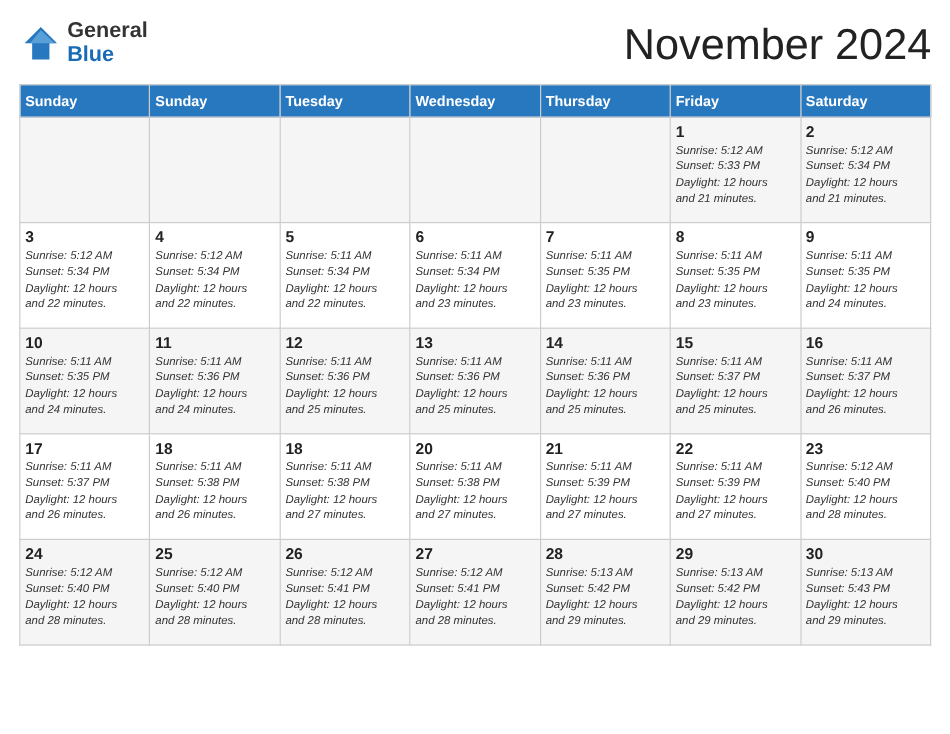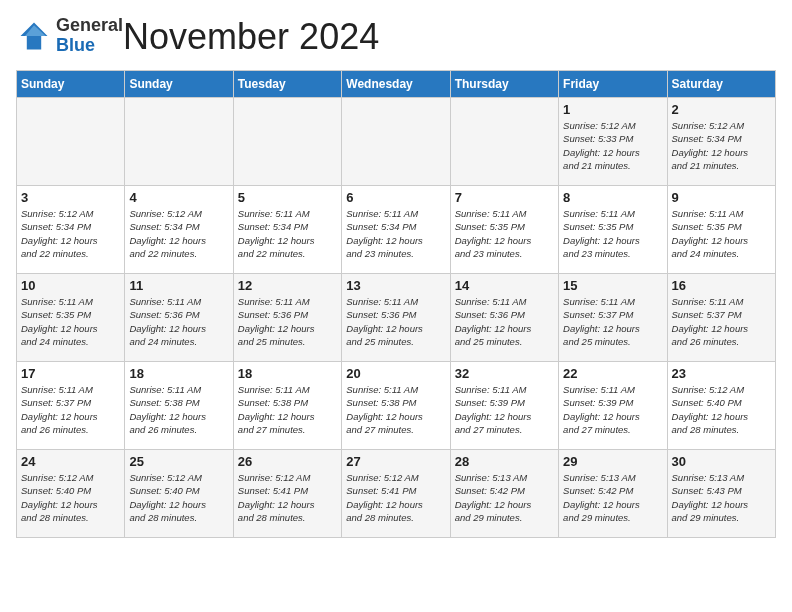--- a/index.html
+++ b/index.html
@@ -5,20 +5,21 @@
     * { box-sizing: border-box; margin: 0; padding: 0; }
     body {
       font-family: Arial, sans-serif;
       background: #fff;
       width: 792px;
       min-height: 612px;
       padding: 16px;
     }
     .header {
       display: flex;
+      justify-content: space-between;
       align-items: flex-start;
       margin-bottom: 12px;
     }
     .logo {
       display: flex;
       align-items: center;
       gap: 4px;
     }
     .logo-text {
       font-size: 18px;
@@ -207,21 +208,21 @@
         </td>
         <td>
           <span class="day-num">18</span>
           <div class="day-info">Sunrise: 5:11 AM<br>Sunset: 5:38 PM<br>Daylight: 12 hours<br>and 27 minutes.</div>
         </td>
         <td>
           <span class="day-num">20</span>
           <div class="day-info">Sunrise: 5:11 AM<br>Sunset: 5:38 PM<br>Daylight: 12 hours<br>and 27 minutes.</div>
         </td>
         <td>
-          <span class="day-num">32</span>
+          <span class="day-num">21</span>
           <div class="day-info">Sunrise: 5:11 AM<br>Sunset: 5:39 PM<br>Daylight: 12 hours<br>and 27 minutes.</div>
         </td>
         <td>
           <span class="day-num">22</span>
           <div class="day-info">Sunrise: 5:11 AM<br>Sunset: 5:39 PM<br>Daylight: 12 hours<br>and 27 minutes.</div>
         </td>
         <td>
           <span class="day-num">23</span>
           <div class="day-info">Sunrise: 5:12 AM<br>Sunset: 5:40 PM<br>Daylight: 12 hours<br>and 28 minutes.</div>
         </td>

